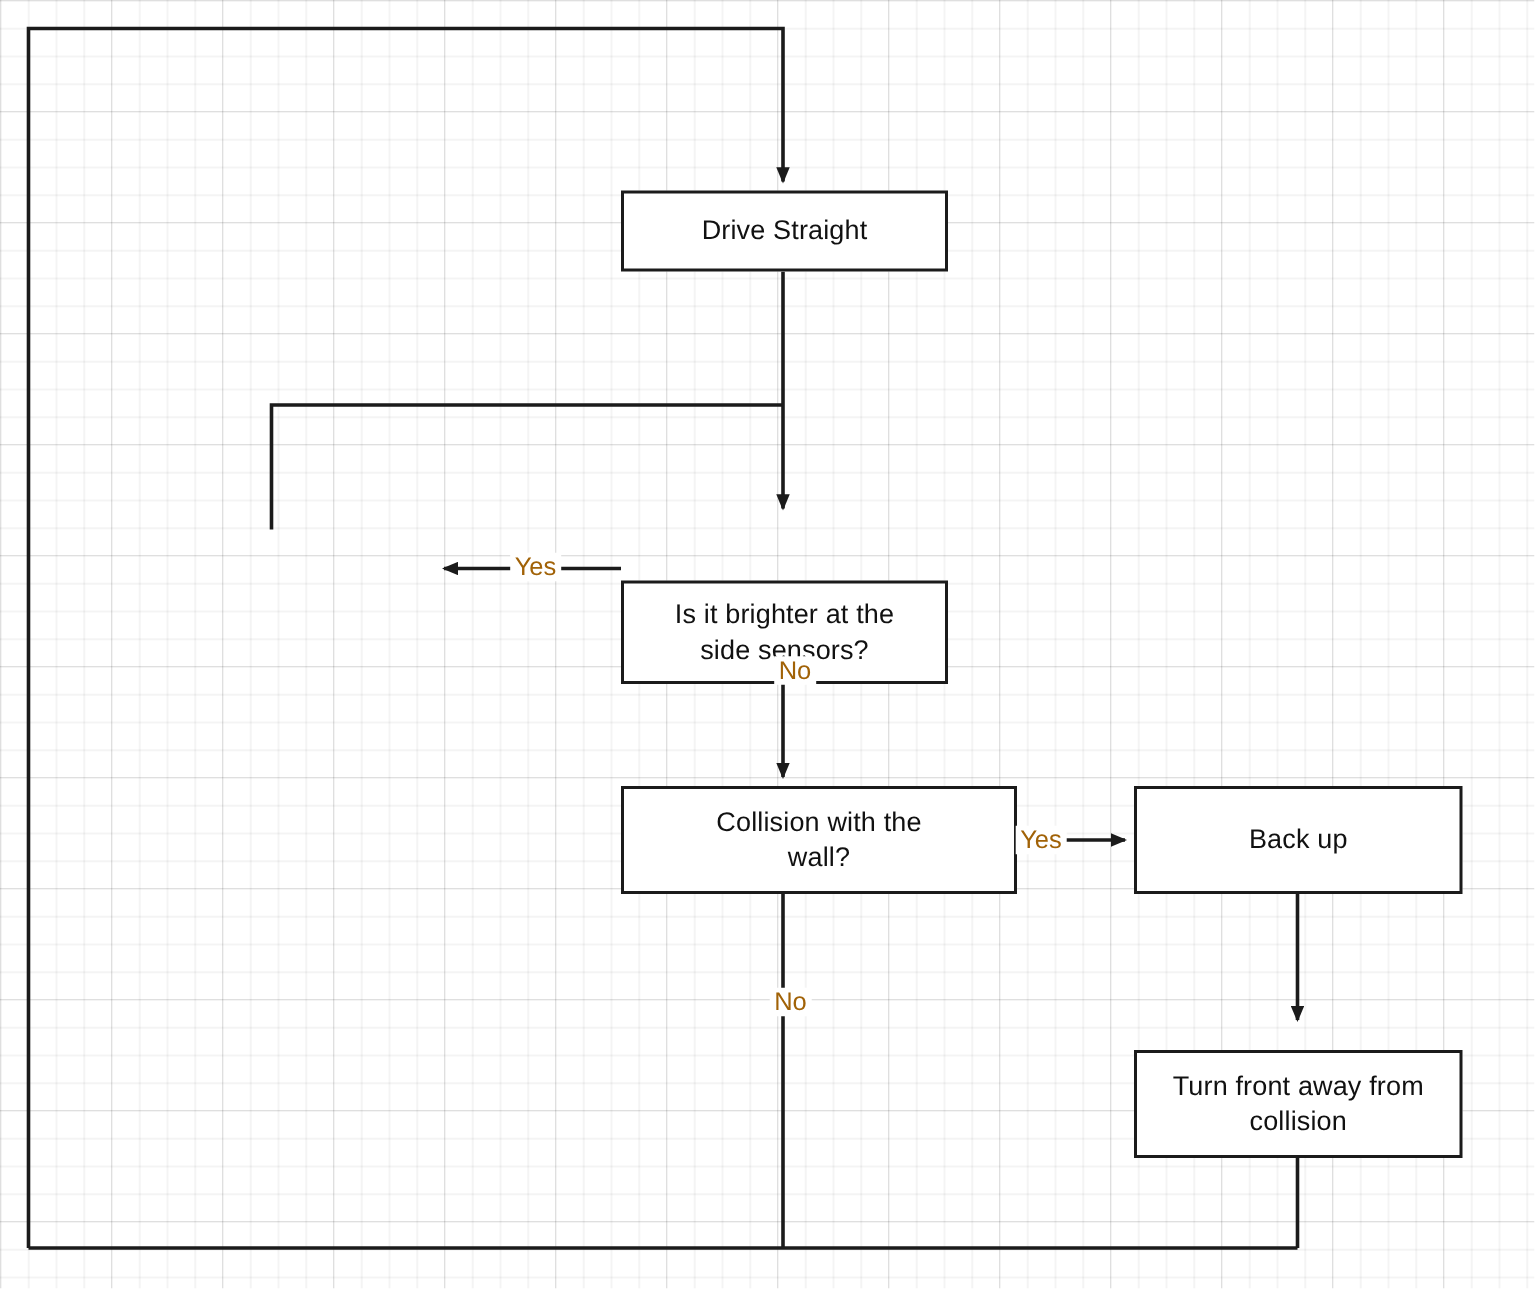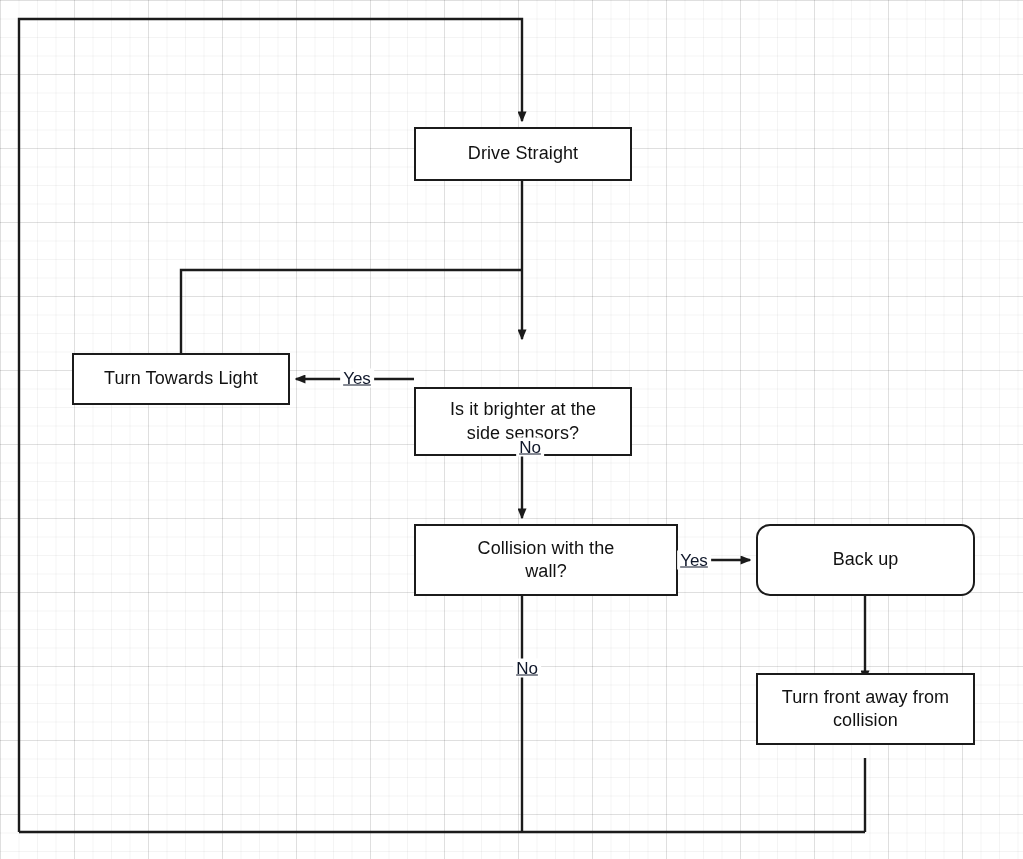--- a/index.html
+++ b/index.html
@@ -53,28 +53,27 @@
   }
   .node-text {
     display: block;
     padding: 0 10px;
     white-space: pre-line;
   }
   .edge-label {
     position: absolute;
     z-index: 4;
     background: #ffffff;
-    color: #0f172a;
+    color: #a16207;
     font-family: "Liberation Sans", sans-serif;
     font-size: 17px;
     line-height: 1;
     padding: 1px 3px;
     text-align: center;
     white-space: nowrap;
-    text-decoration: underline;
   }
 </style>
 </head>
 <body>
 
 <div id="canvas">
 
   <svg id="wires" viewBox="0 0 1023 859" width="1023" height="859" xmlns="http://www.w3.org/2000/svg">
     <defs>
       <marker id="arrow" viewBox="0 0 12 10" refX="10.5" refY="5" markerWidth="11" markerHeight="9" orient="auto-start-reverse" markerUnits="userSpaceOnUse">
@@ -105,34 +104,31 @@
 
   <div class="node" style="left:414px; top:127px; width:218px; height:54px;text-align:right;">
     <span class="node-text">Drive Straight</span>
   </div>
 
   <div class="node" style="left:414px; top:345px; width:218px; height:69px;margin-top:42px;">
     <span class="node-text">Is it brighter at the
 side sensors?</span>
   </div>
 
-  <div class="node" style="left:72px; top:353px; width:218px; height:52px;">
-    <span class="node-text">Turn Towards Light</span>
-  </div>
 
   <div class="node" style="left:414px; top:524px; width:264px; height:72px;">
     <span class="node-text">Collision with the
 wall?</span>
   </div>
 
-  <div class="node" style="left:756px; top:524px; width:219px; height:72px;border-radius:14px;">
+  <div class="node" style="left:756px; top:524px; width:219px; height:72px;">
     <span class="node-text">Back up</span>
   </div>
 
-  <div class="node" style="left:756px; top:673px; width:219px; height:72px;">
+  <div class="node" style="left:756px; top:700px; width:219px; height:72px;">
     <span class="node-text">Turn front away from
 collision</span>
   </div>
 
   <div class="edge-label" style="left:357px; top:378px; transform:translate(-50%,-50%);">Yes</div>
 
   <div class="edge-label" style="left:530px; top:447px; transform:translate(-50%,-50%);">No</div>
 
   <div class="edge-label" style="left:694px; top:560px; transform:translate(-50%,-50%);">Yes</div>
 

